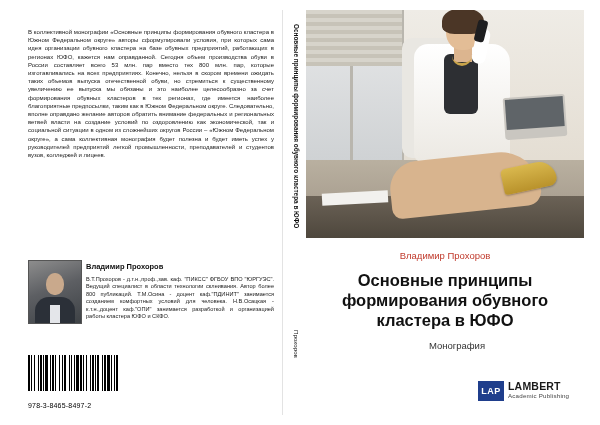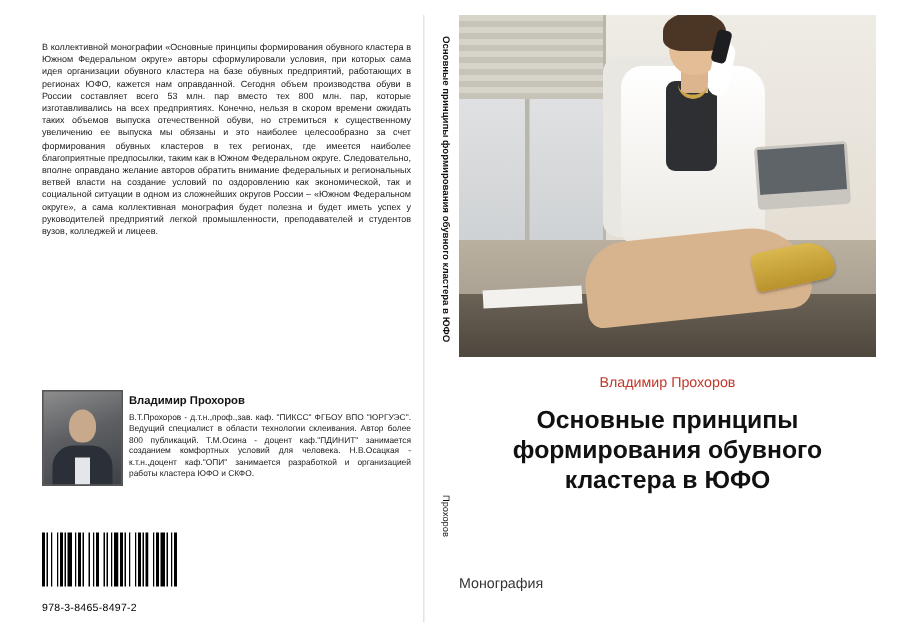--- a/index.html
+++ b/index.html
@@ -386,27 +386,26 @@
     top: 32px;
     width: 250px;
     text-align: center;
     font-size: 16.5px;
     line-height: 20px;
     font-weight: bold;
     color: #111;
   }
   .f-subtitle {
     position: absolute;
-    left: 0;
+    left: 12px;
     top: 102px;
     width: 278px;
-    text-align: left;
+    text-align: center;
     font-size: 9.5px;
     color: #333;
-    margin-top: 44px;
   }
   .publisher {
     position: absolute;
     left: 172px;
     top: 142px;
     width: 100px;
     height: 28px;
   }
   .pub-mark {
     position: absolute;
@@ -553,16 +552,21 @@
       <div class="cp-shoe"></div>
       <div class="cp-laptop"></div>
       <div class="cp-papers"></div>
     </div>
 
     <div class="front-text">
       <div class="f-author">Владимир Прохоров</div>
       <div class="f-title">Основные принципы формирования обувного кластера в ЮФО</div>
       <div class="f-subtitle">Монография</div>
 
+      <div class="publisher">
+        <div class="pub-mark">LAP</div>
+        <div class="pub-name">LAMBERT</div>
+        <div class="pub-sub">Academic Publishing</div>
+      </div>
     </div>
   </div>
 
 </div>
 
 </body></html>

